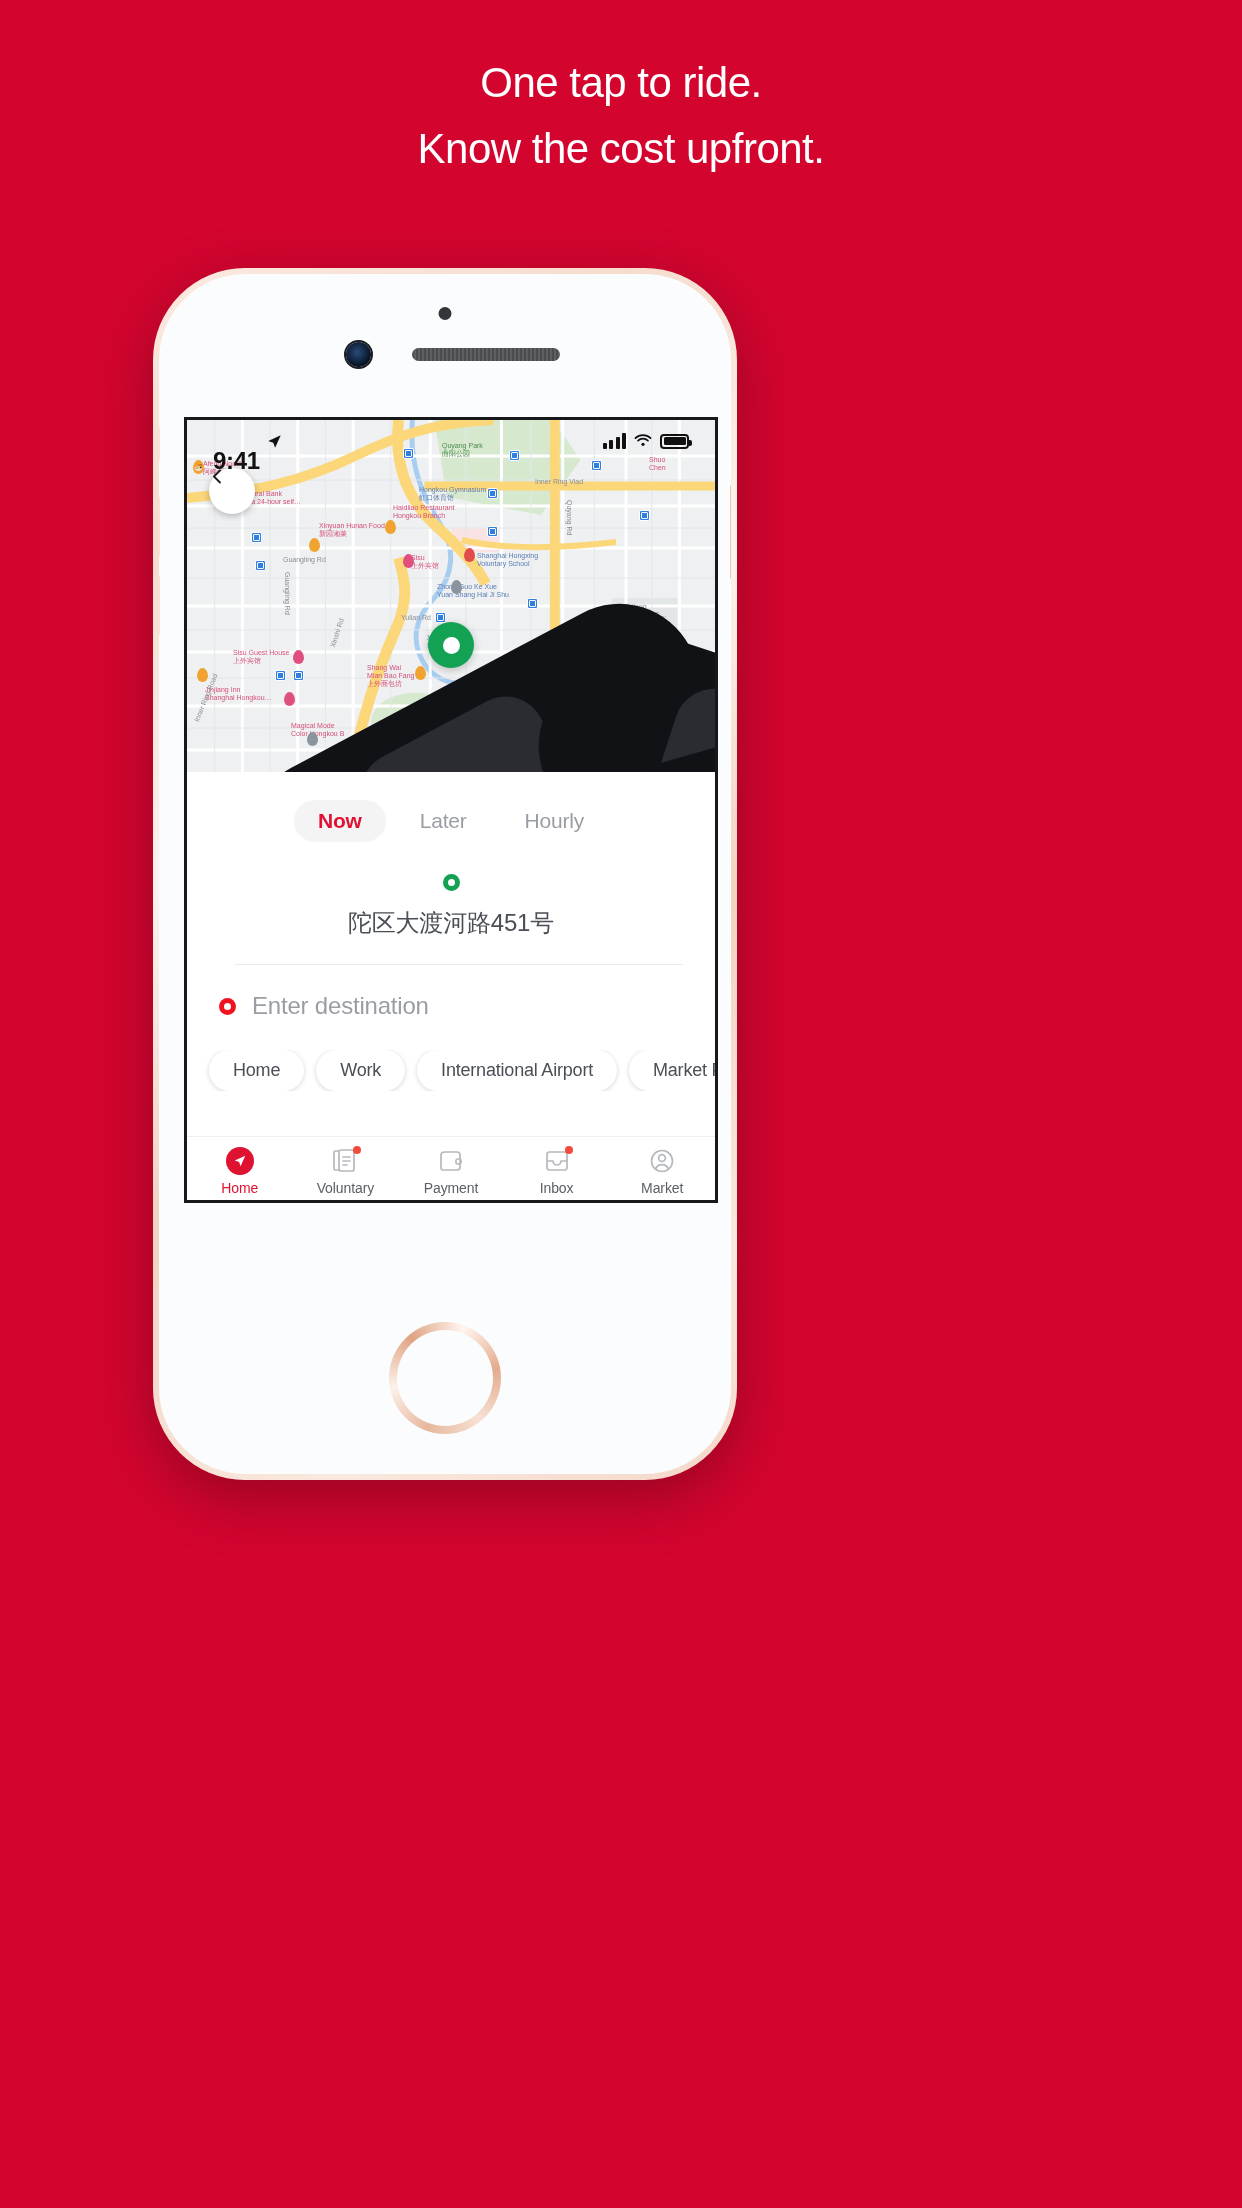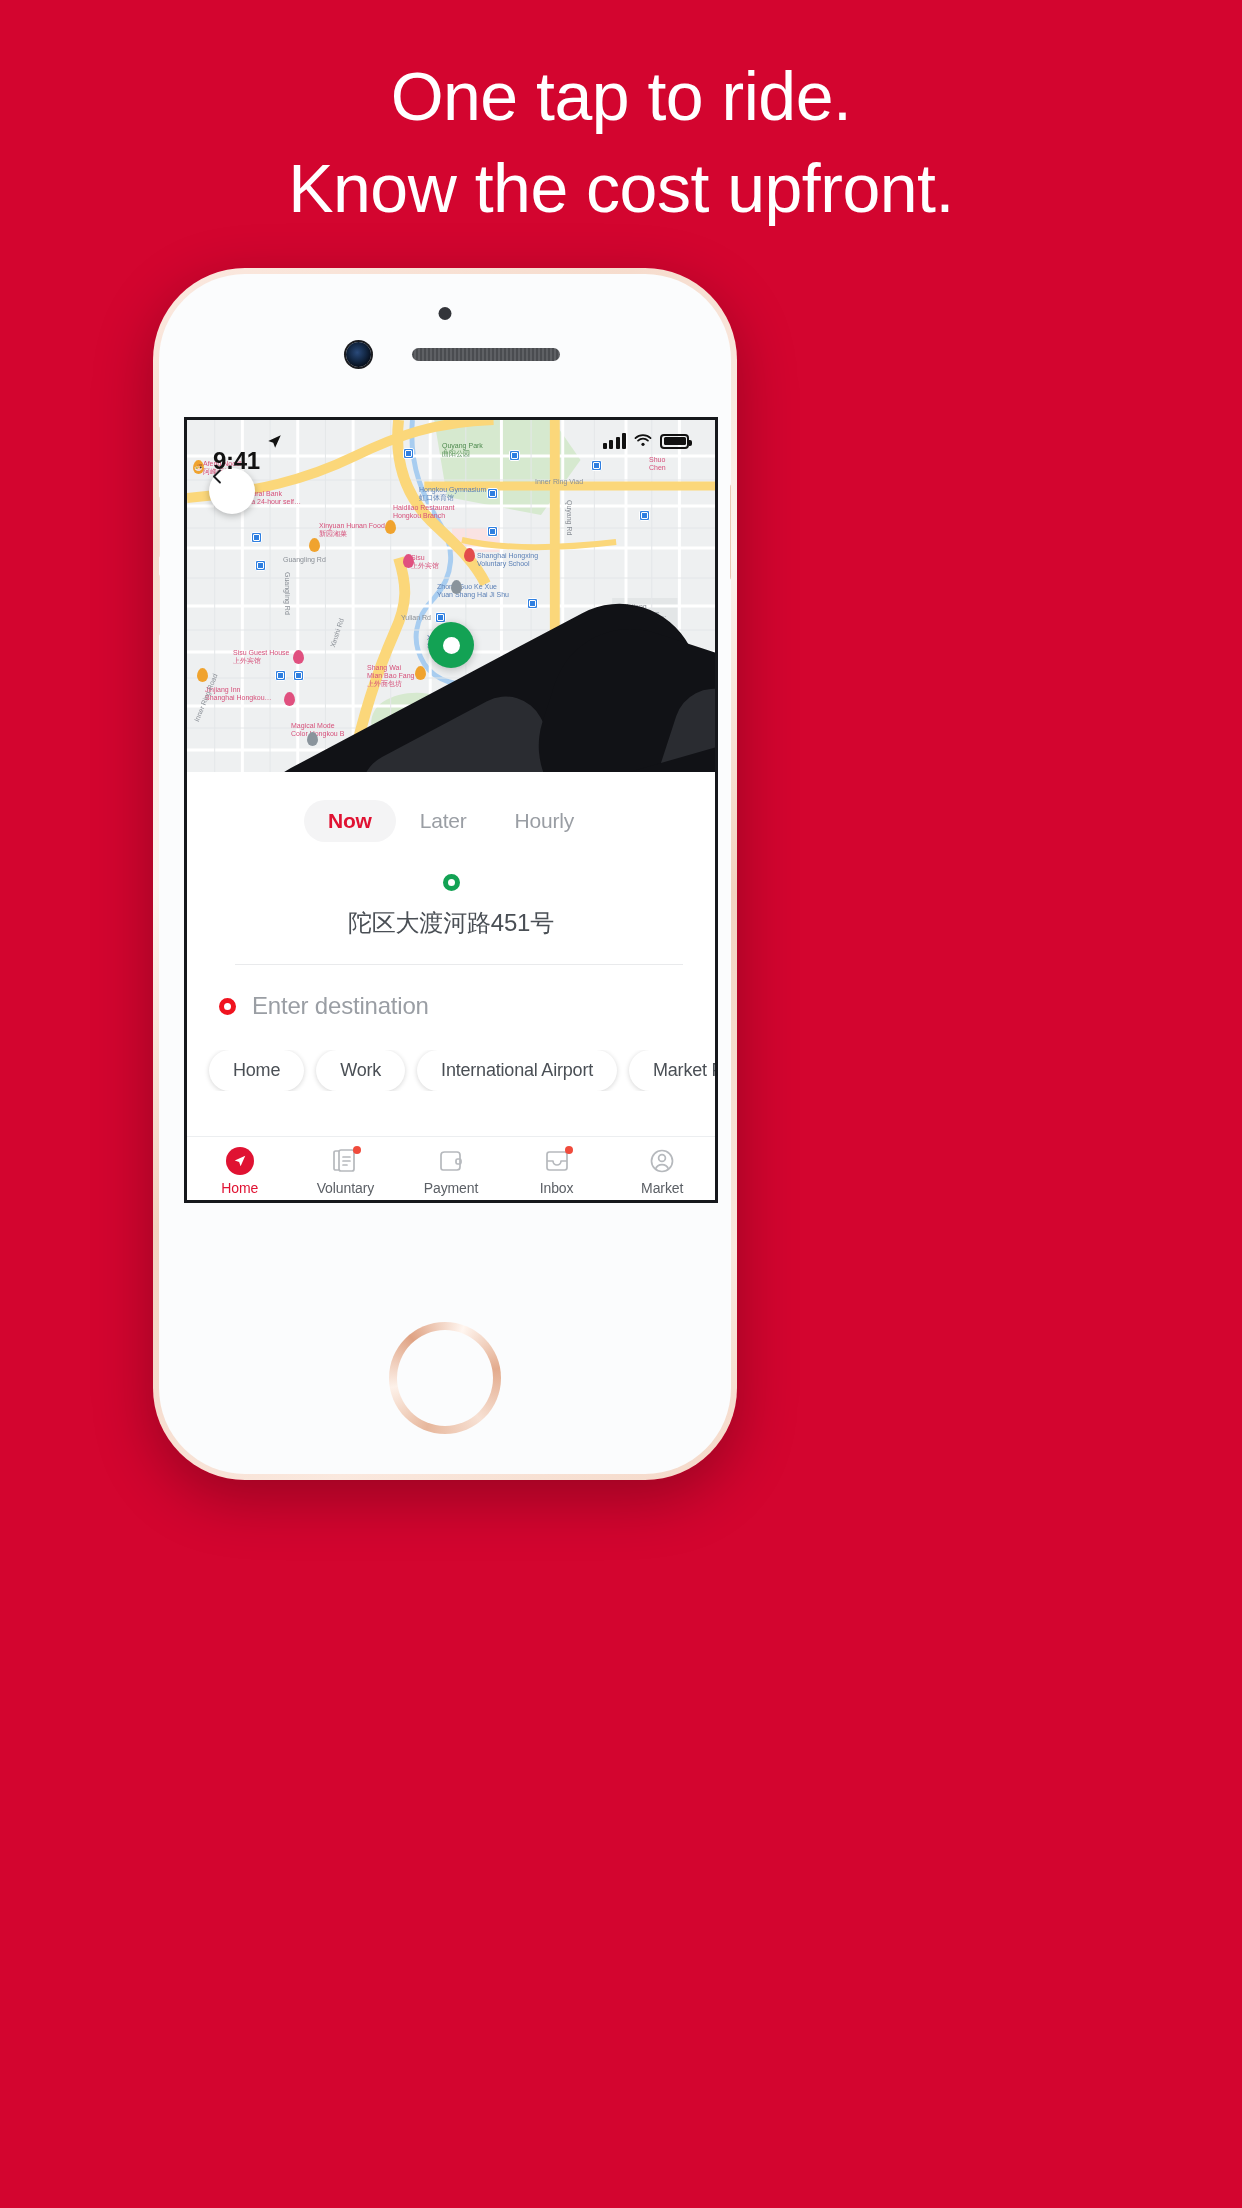--- a/index.html
+++ b/index.html
@@ -7,21 +7,21 @@
   body {
     background:#D3052F;
     font-family:"Liberation Sans", sans-serif;
     position:relative;
   }
 
   
   .headline {
     position:absolute; top:62px; left:0; width:1242px;
     text-align:center; color:#ffffff;
-    font-size:68px; line-height:1.0; font-weight:400;
+    font-size:42px; line-height:1.0; font-weight:400;
     letter-spacing:-0.5px;
   }
   .headline .l2 { display:block; margin-top:24px; }
 
   
   .phone {
     position:absolute; left:153px; top:268px;
     width:584px; height:1212px;
     border-radius:92px;
     background:linear-gradient(150deg,#fbe9e0 0%,#f6dccd 18%,#fdf3ee 40%,#f2d2c0 62%,#fae8de 85%,#f4d8c8 100%);
@@ -137,21 +137,21 @@
     display:flex;align-items:center;justify-content:center; z-index:20;
     box-shadow:0 2px 8px rgba(0,0,0,.22);
   }
   .pickup-dot::after{content:"";width:17px;height:17px;border-radius:50%;background:#fff;}
 
   
   .sheet {
     position:absolute; top:352px; left:0; width:100%; height:434px;
     background:#fff; display:flex; flex-direction:column;
   }
-  .tabs { display:flex; justify-content:center; align-items:center; padding-top:28px; }
+  .tabs { display:flex; justify-content:center; align-items:center; gap:10px; padding-top:28px; }
   .tab {
     font-size:21px; color:#9a9ea4; padding:9px 24px; border-radius:22px;
     font-weight:400; letter-spacing:-.2px;
   }
   .tab.active { color:#E01232; font-weight:700; background:#f4f4f5; }
 
   .addr-row { display:flex; align-items:center; gap:16px; padding:0 32px; margin-top:32px;flex-direction:column; }
   .dot-green{width:17px;height:17px;border-radius:50%;border:5px solid #13a254;background:#fff;flex:none;}
   .dot-red{width:17px;height:17px;border-radius:50%;border:5px solid #F0131F;background:#fff;flex:none;}
   .addr-text{font-size:24px;color:#4a4f55;letter-spacing:-.2px;}

